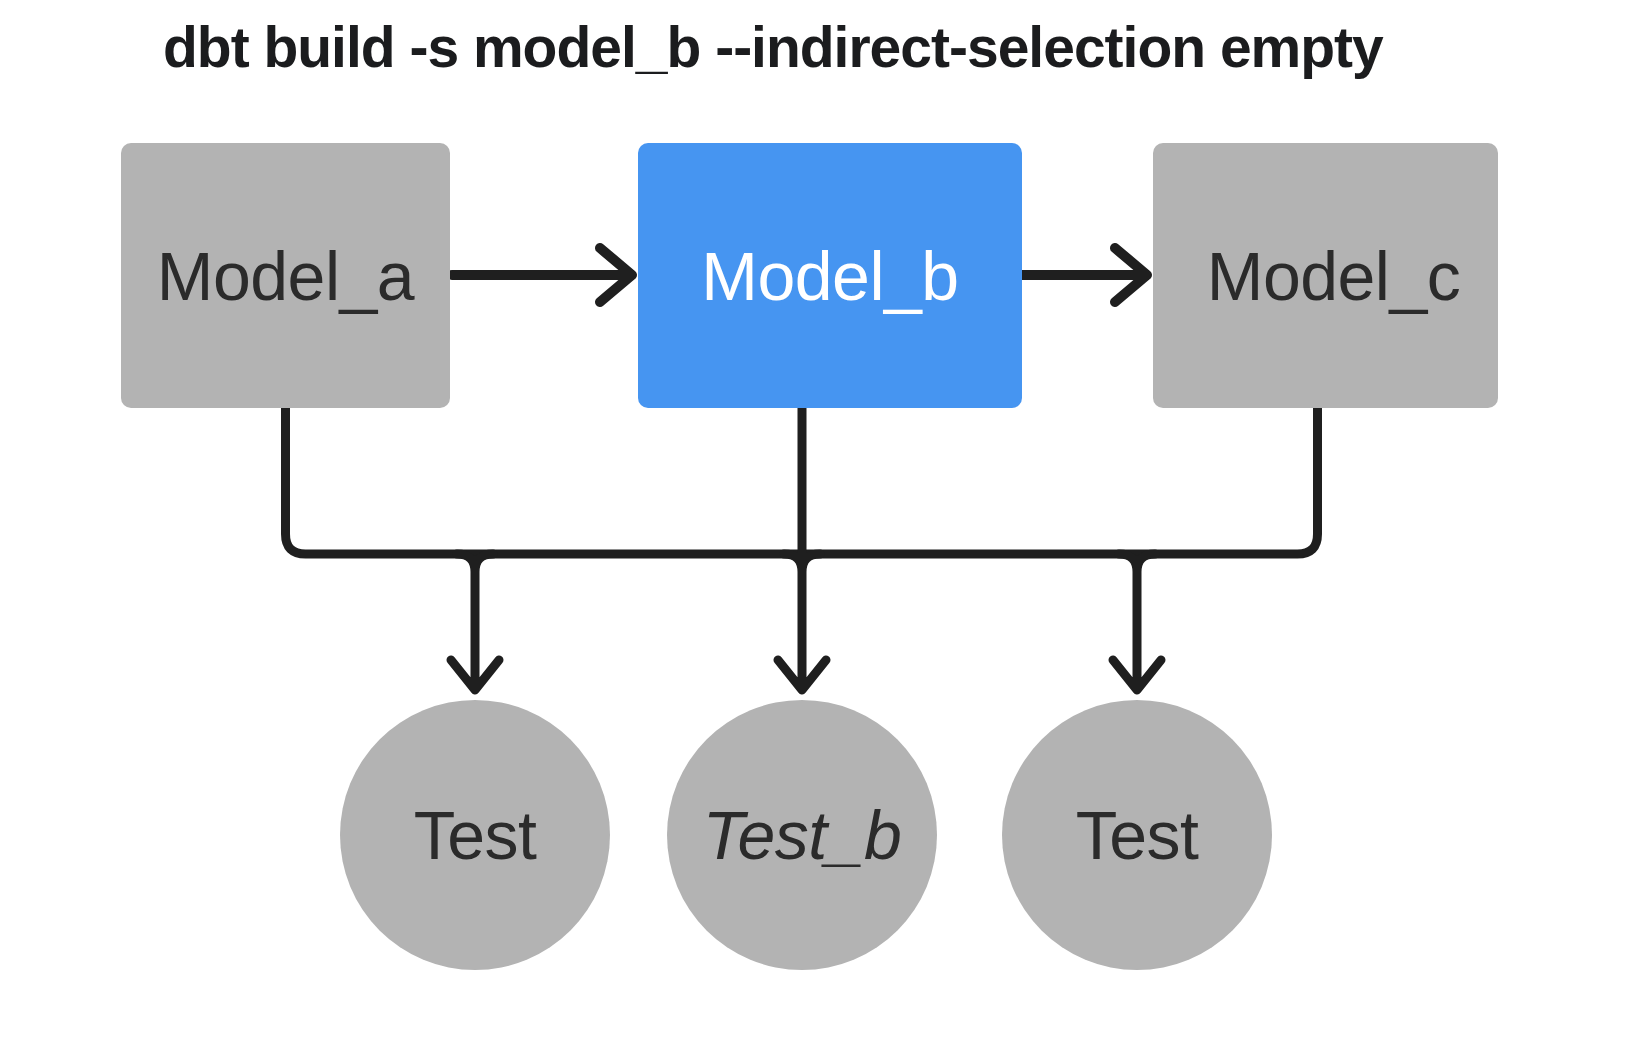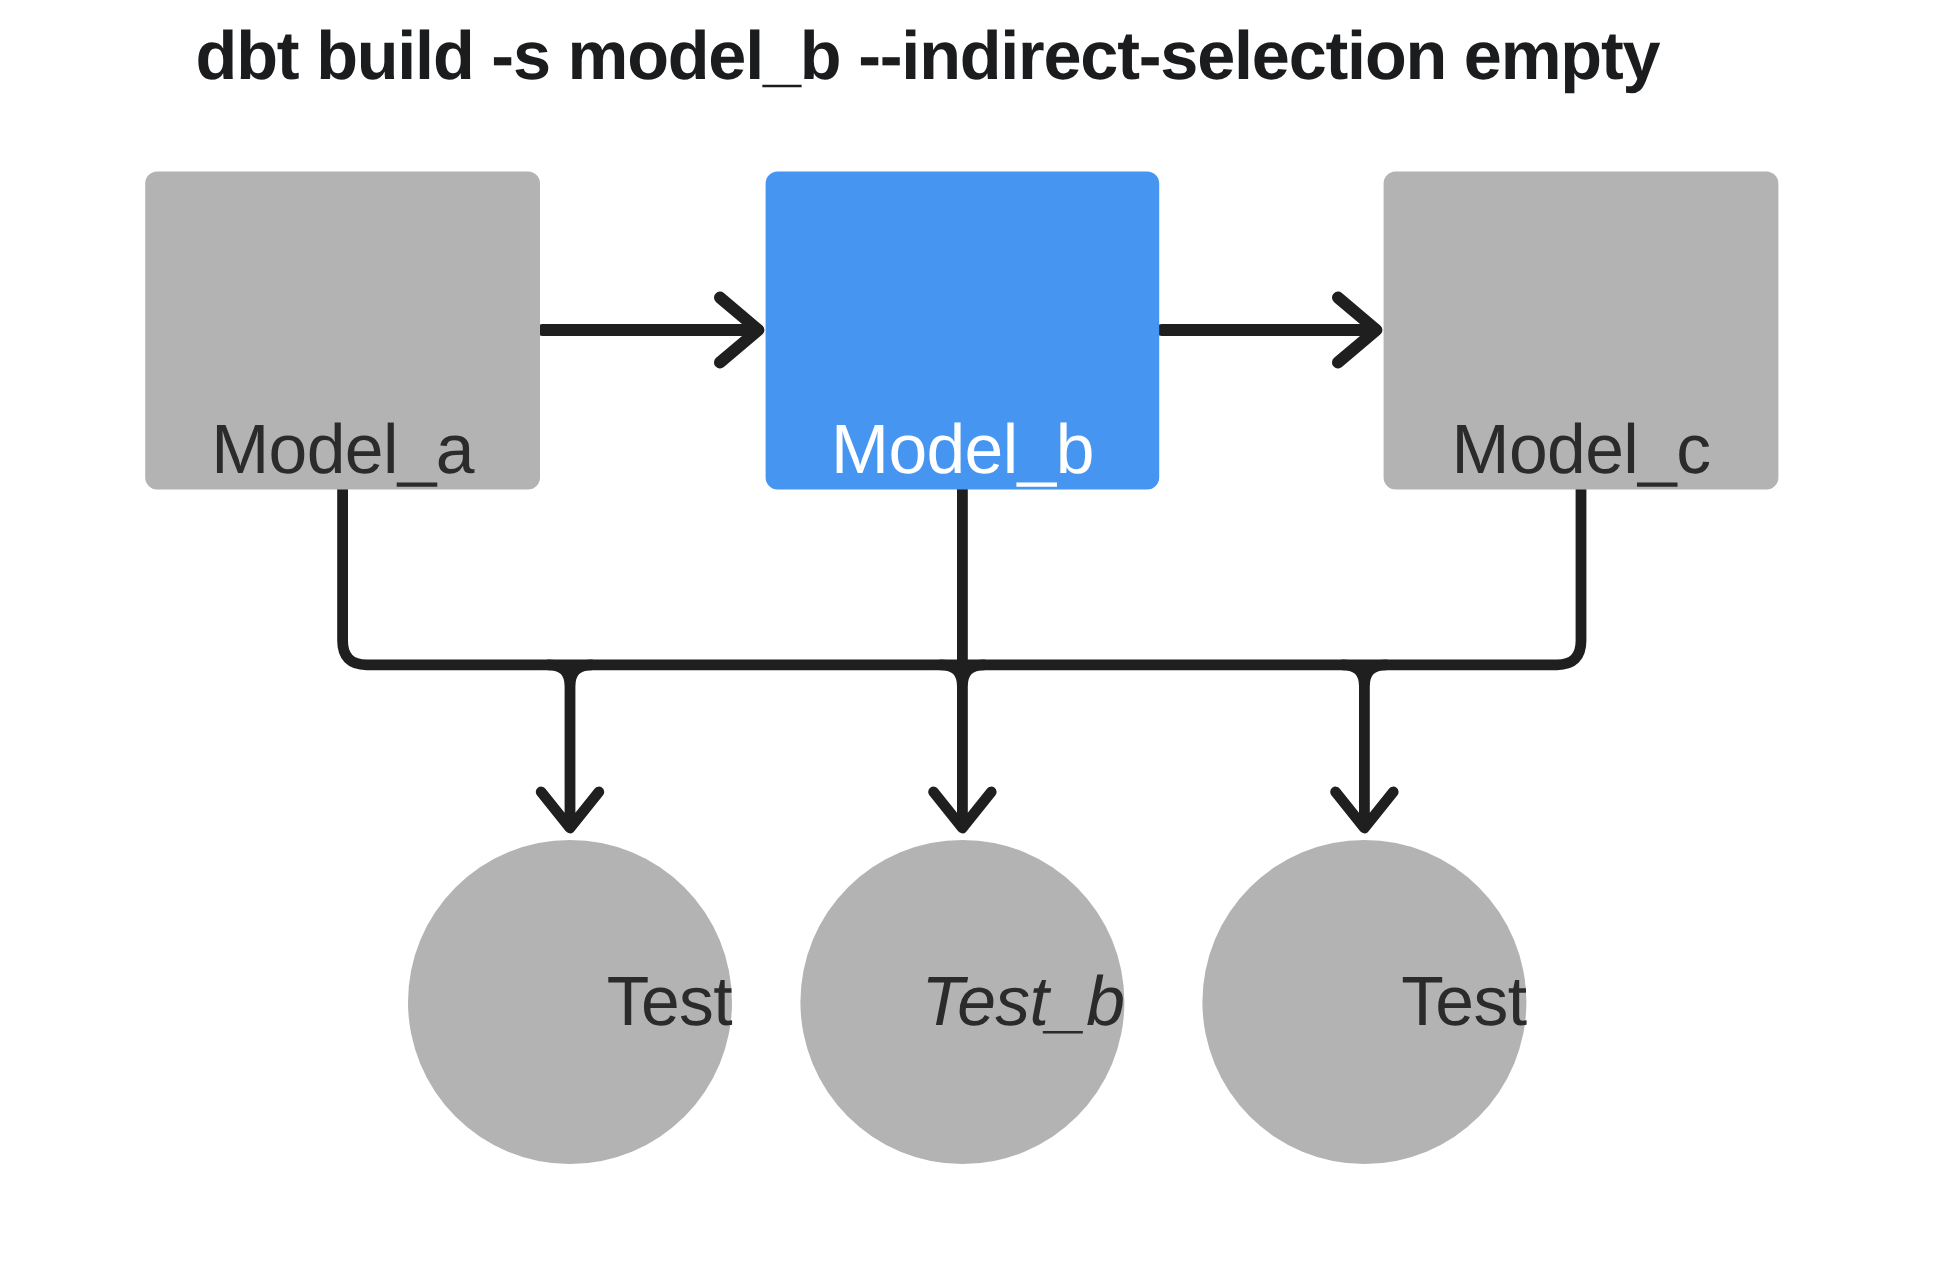--- a/index.html
+++ b/index.html
@@ -37,41 +37,41 @@
     stroke-width: 9;
     stroke-linecap: round;
     stroke-linejoin: round;
   }
   .edges path.h-arrow {
     stroke-width: 10;
   }
   .node {
     position: absolute;
     display: flex;
-    align-items: flex-end;
+    align-items: center;
     justify-content: center;
     text-align: center;
-    font-size: 58px;
+    font-size: 68px;
     letter-spacing: -0.5px;
     color: var(--node-text, #2b2b2b);
   }
   .model {
     top: 143px;
     width: 329px;
     height: 265px;
     border-radius: 10px;
     background: var(--unselected, #b3b3b3);
   }
   .model.selected {
     background: var(--selected, #4695f1);
     color: var(--selected-text, #ffffff);
   }
   .node-model-a { left: 121px; }
-  .node-model-b { left: 638px; width: 328px; }
-  .node-model-c { left: 1153px; }
+  .node-model-b { left: 638px; width: 384px; }
+  .node-model-c { left: 1153px; padding-left: 16px; }
   .test {
     top: 700px;
     width: 270px;
     height: 270px;
     border-radius: 50%;
     background: var(--unselected, #b3b3b3);
     flex-direction: column;
   }
   .test .label-line {
     display: block;

